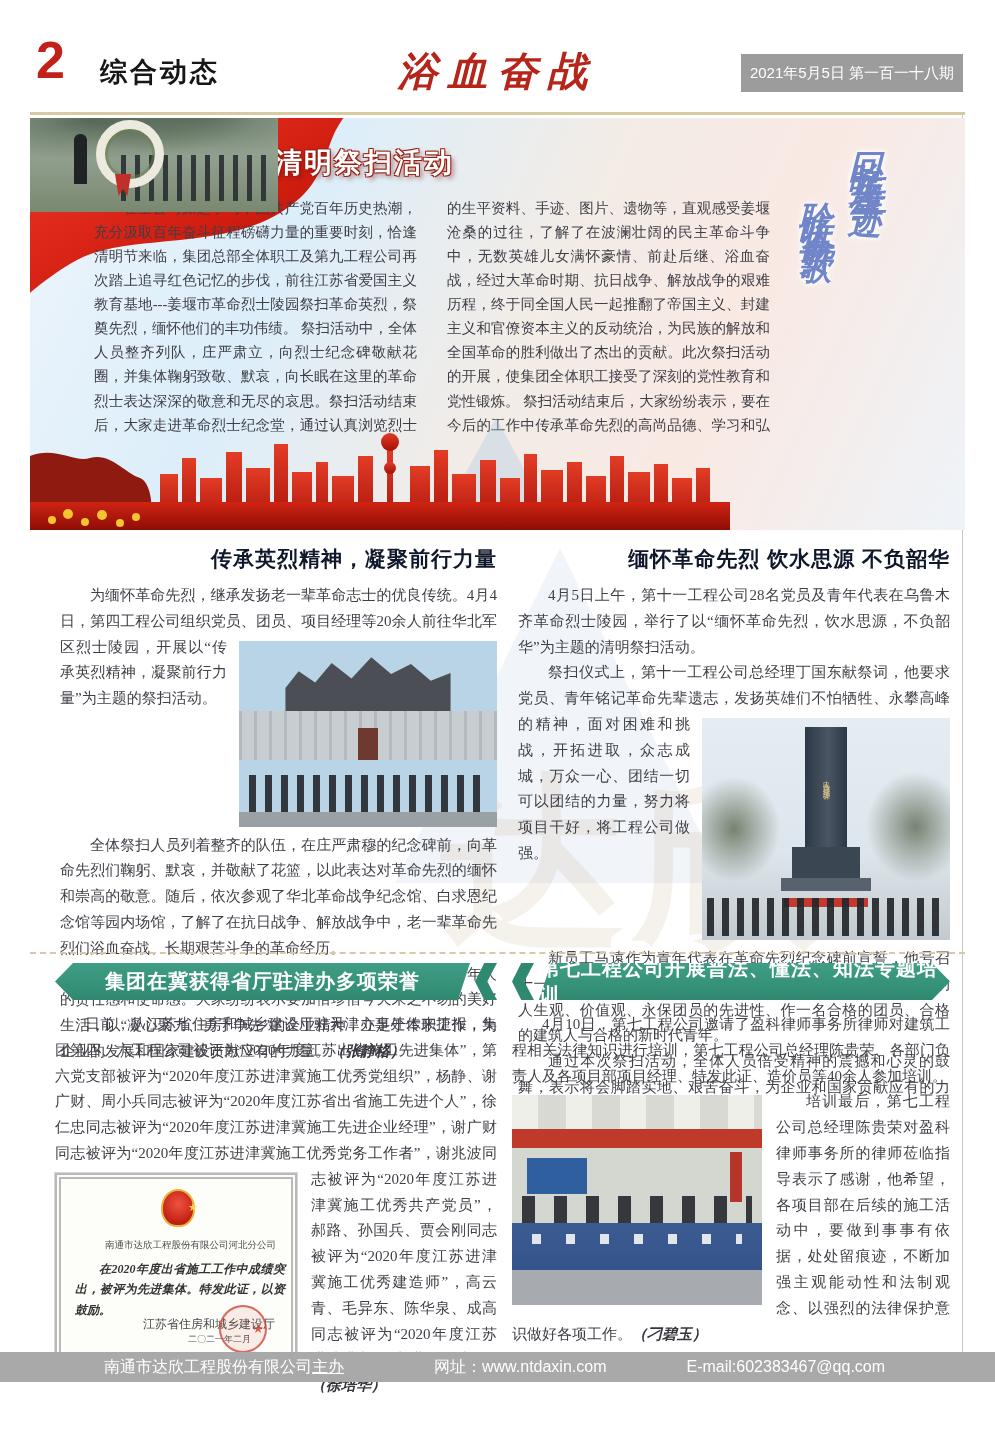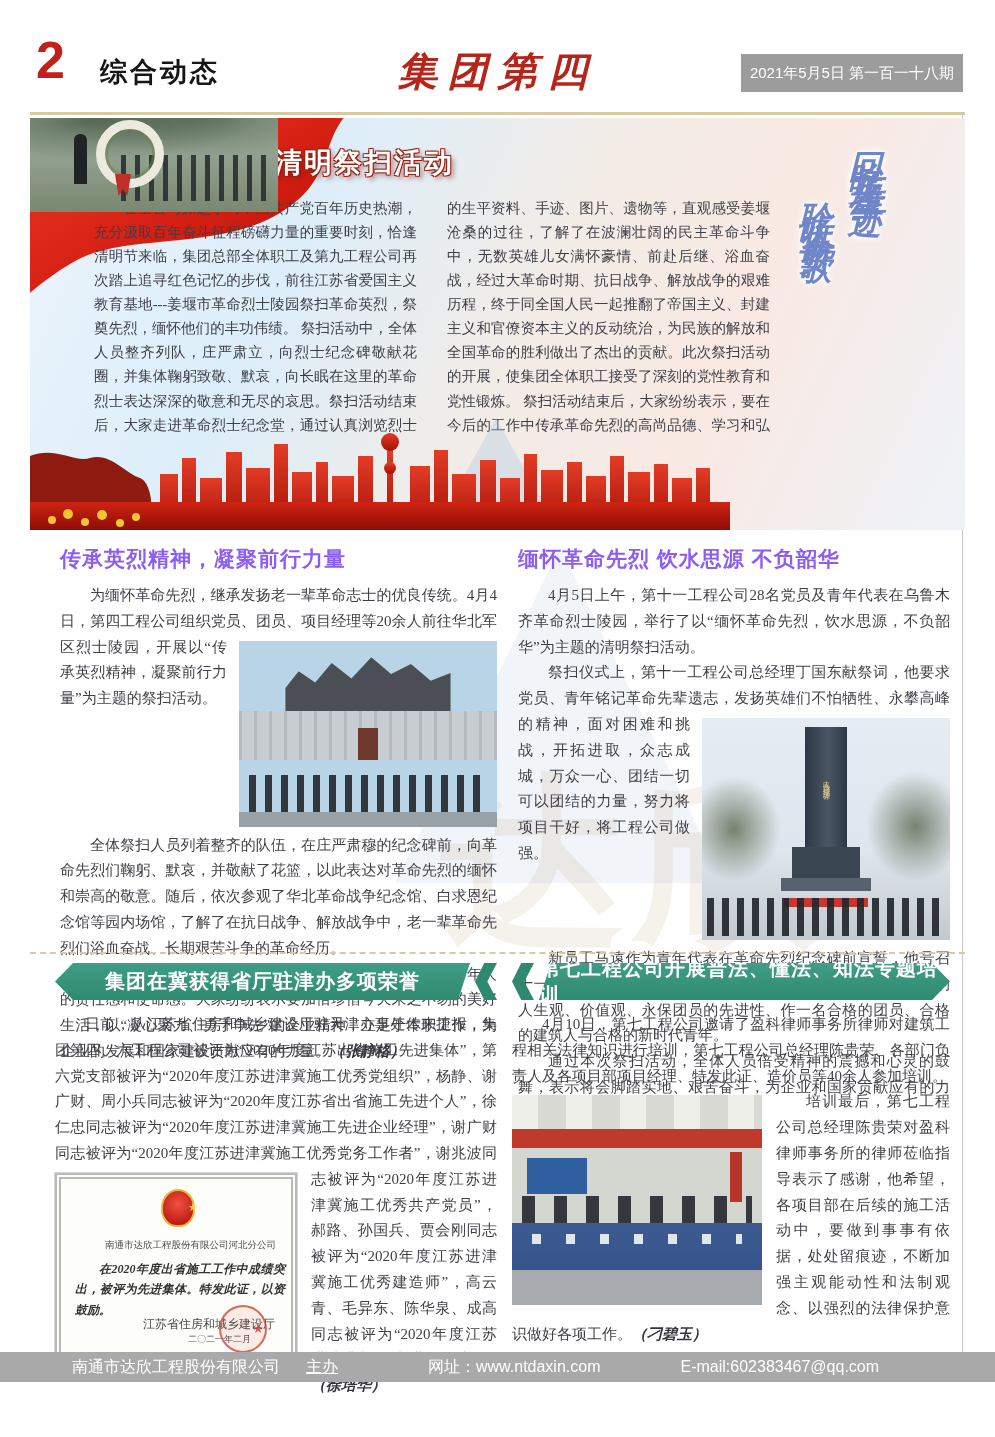--- a/index.html
+++ b/index.html
@@ -51,22 +51,22 @@
   .tp-crowd{position:absolute;right:5px;bottom:11px;width:58%;height:44%;opacity:.88;
       background:repeating-linear-gradient(90deg,#272b2e 0 5px,rgba(0,0,0,0) 5px 14px);}
   .tp-wreath{position:absolute;left:80px;top:12px;width:50px;height:50px;border-radius:50%;
       border:9px solid #eceadf;box-shadow:inset 0 0 0 3px rgba(110,130,80,.55);}
   .tp-ribbon{position:absolute;left:99px;top:66px;width:16px;height:22px;background:#c03028;
       clip-path:polygon(0 0,100% 0,78% 100%,50% 68%,22% 100%);}
   .tp-figure{position:absolute;left:58px;top:26px;width:13px;height:50px;background:#1f2326;
       border-radius:6px 6px 0 0;}
   
   .article{position:absolute;font-size:15px;color:#3f3f47;}
-  .article .navy-title{margin:0 0 10px;text-align:left;font-family:"Liberation Sans",sans-serif;
-      font-weight:bold;font-size:21px;letter-spacing:1px;color:#8b5cf6;}
+  .article .navy-title{margin:0 0 10px;text-align:right;font-family:"Liberation Sans",sans-serif;
+      font-weight:bold;font-size:21px;letter-spacing:1px;color:#0f172a;}
   .para{margin:0;text-indent:2em;line-height:1.72;text-align:justify;}
   .author{font-style:italic;font-weight:bold;color:#33333b;}
   .mid-left{left:60px;top:545px;width:437px;}
   .mid-right{left:518px;top:545px;width:432px;}
   
   .ph{position:relative;overflow:hidden;}
   .float-r{float:right;margin:6px 0 6px 12px;}
   .float-l{float:left;margin:6px 14px 4px 0;}
   .clearfix::after{content:"";display:block;clear:both;}
   
@@ -134,34 +134,34 @@
   .ribbon-bl{left:55px;top:963px;width:442px;}
   .ribbon-bl .bar{clip-path:polygon(18px 0,100% 0,calc(100% - 12px) 100%,18px 100%,0 50%);}
   .ribbon-br{left:512px;top:963px;width:438px;}
   .ribbon-br .bar{clip-path:polygon(12px 0,calc(100% - 18px) 0,100% 50%,calc(100% - 18px) 100%,0 100%);}
   .bottom-left{left:55px;top:1012px;width:442px;}
   .bottom-right{left:512px;top:1012px;width:438px;}
   
   .footer-bar{position:absolute;left:0;top:1352px;width:995px;height:30px;background:#a9a9a9;
       display:flex;align-items:center;color:#fff;font-family:"Liberation Sans",sans-serif;font-size:16px;}
   .footer-bar span{white-space:nowrap;}
-  .f-org{margin-left:72px;}
-  .f-role{margin-left:26px;text-decoration:underline;}
+  .f-org{margin-left:104px;}
+  .f-role{text-decoration:underline;}
   .f-web{margin-left:90px;}
   .f-mail{margin-left:80px;}
 </style>
 </head>
 <body>
 
 <div class="page">
 
   <div class="header">
     <div class="page-num">2</div>
     <div class="section-name">综合动态</div>
-    <div class="masthead">集团第四</div>
+    <div class="masthead">浴血奋战</div>
     <div class="issue-badge">2021年5月5日  第一百一十八期</div>
   </div>
   <div class="header-rule"></div>
   <div class="right-edge-line"></div>
 
   <div class="wm-triangle"></div>
   <div class="wm-daxin">达欣</div>
 
   <div class="top-panel">
     <svg class="flag-svg" width="330" height="195" viewBox="0 0 330 195">

